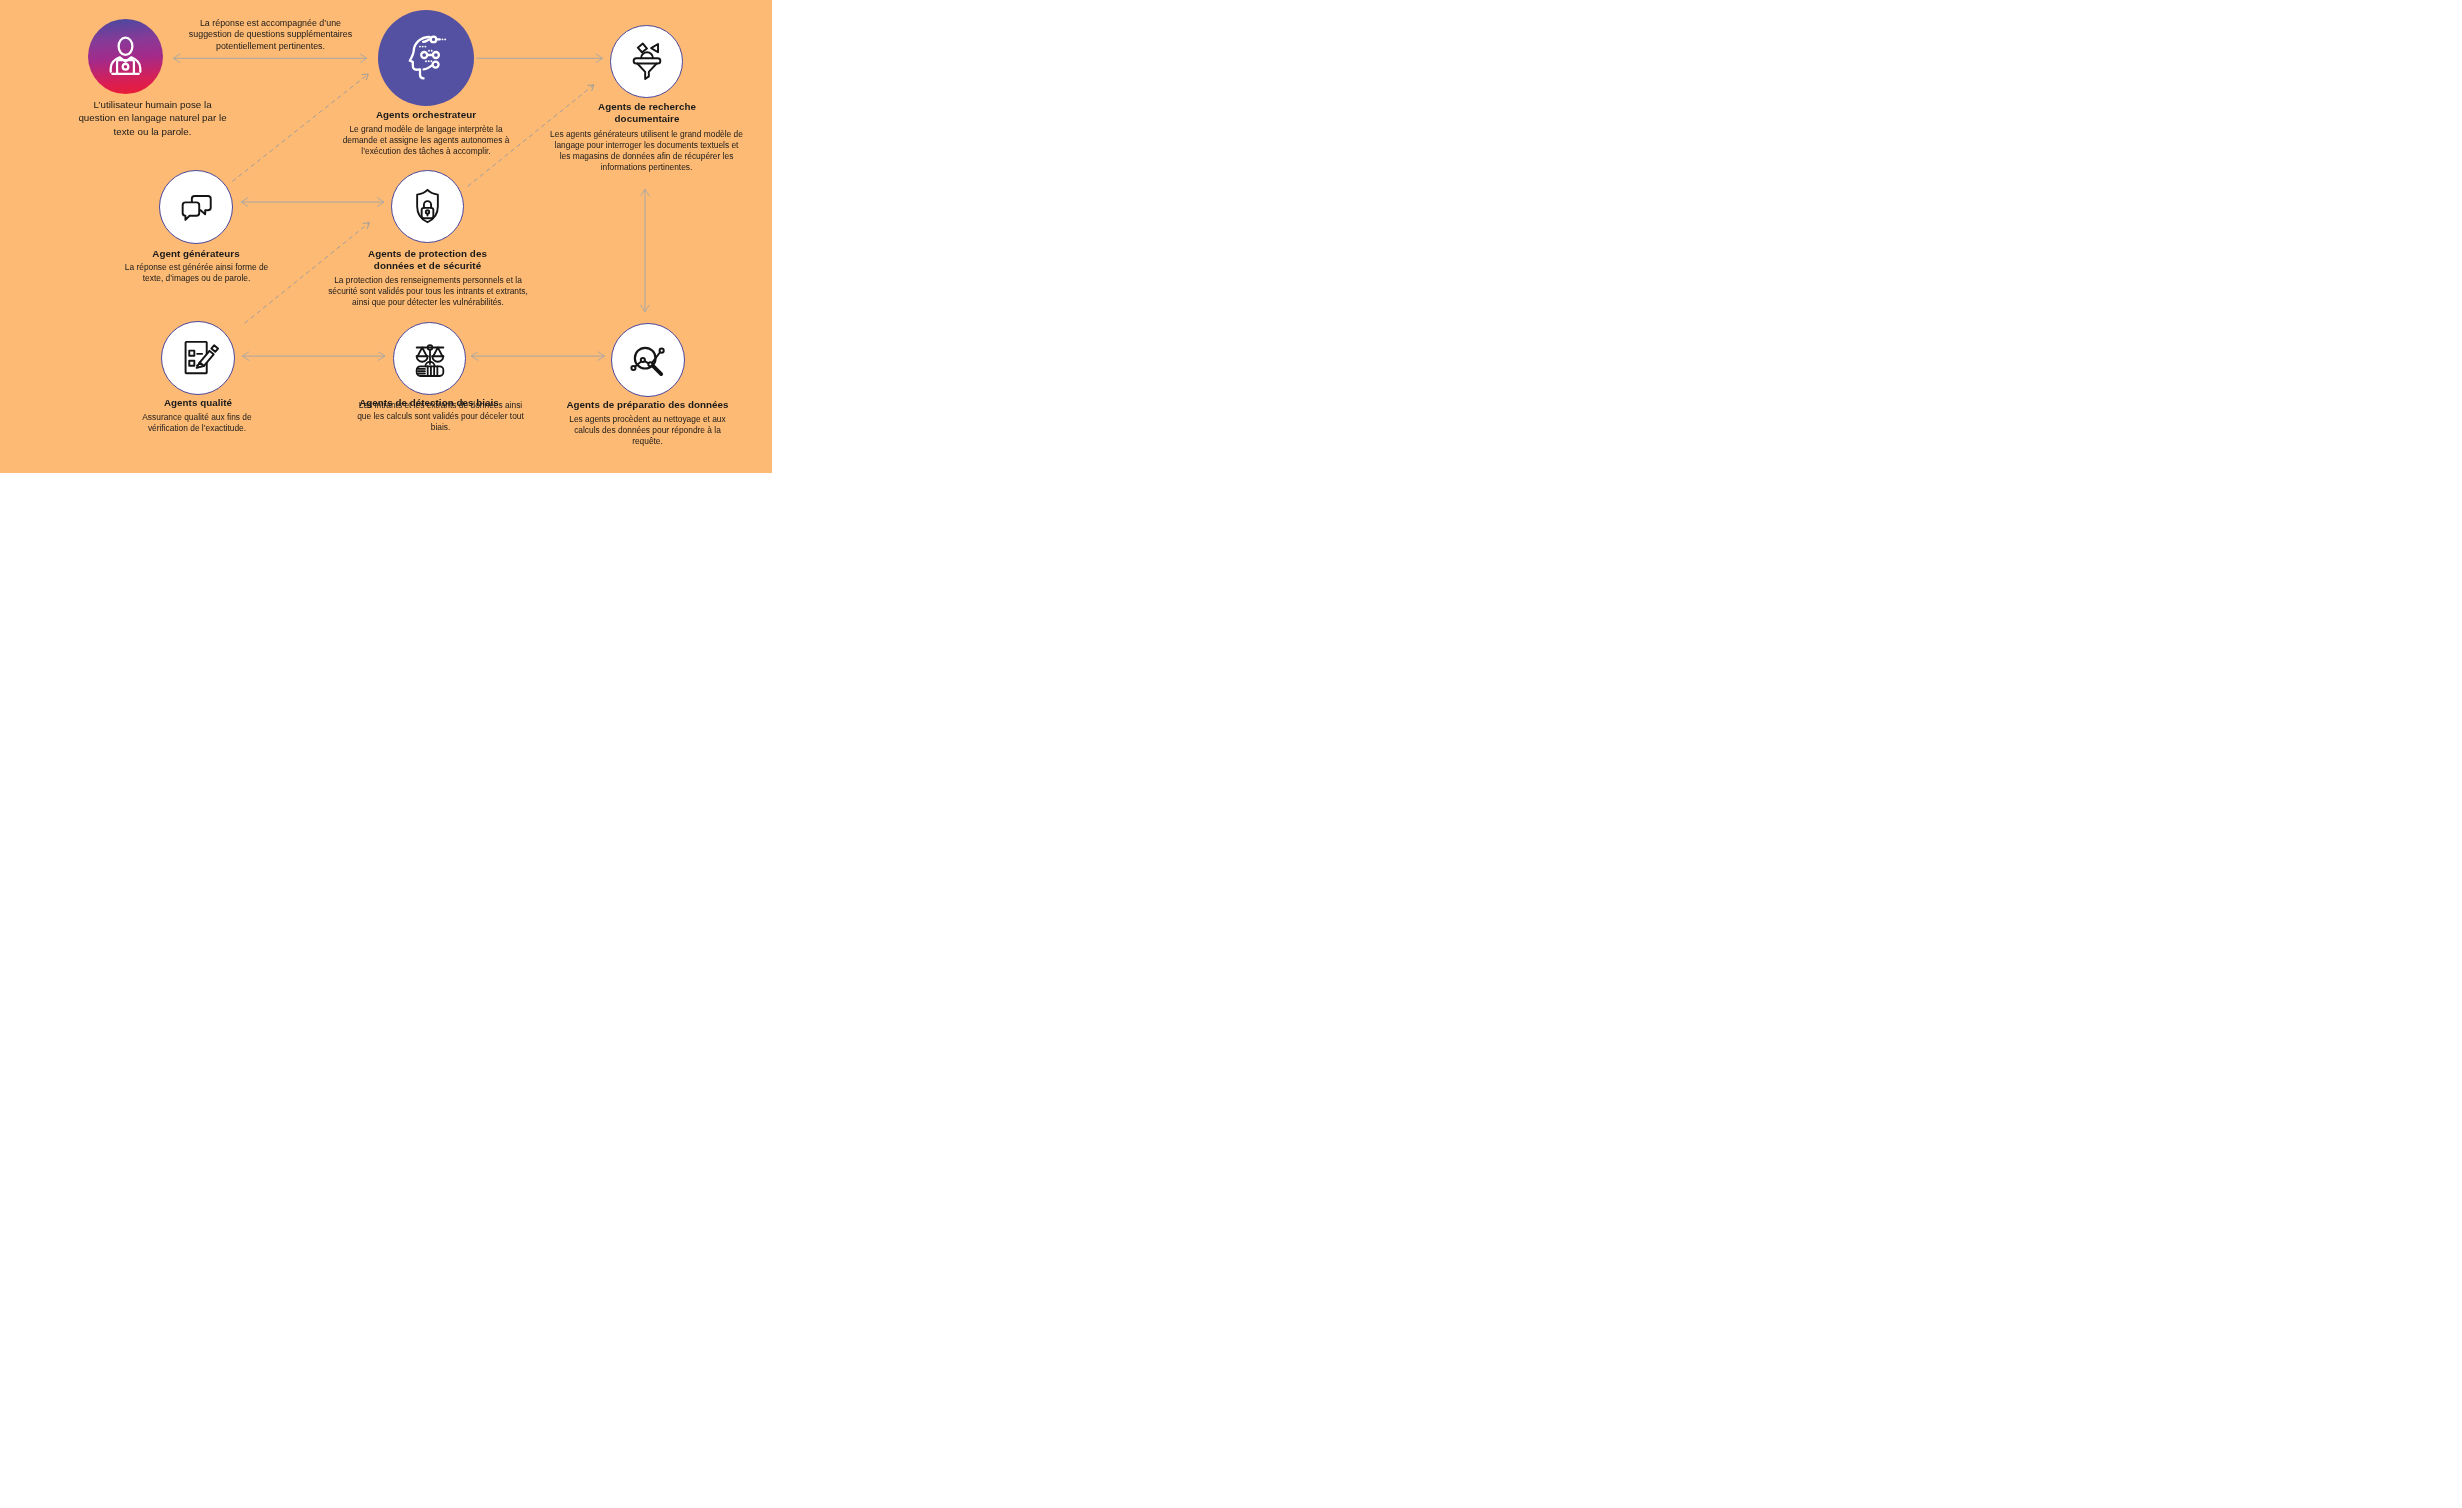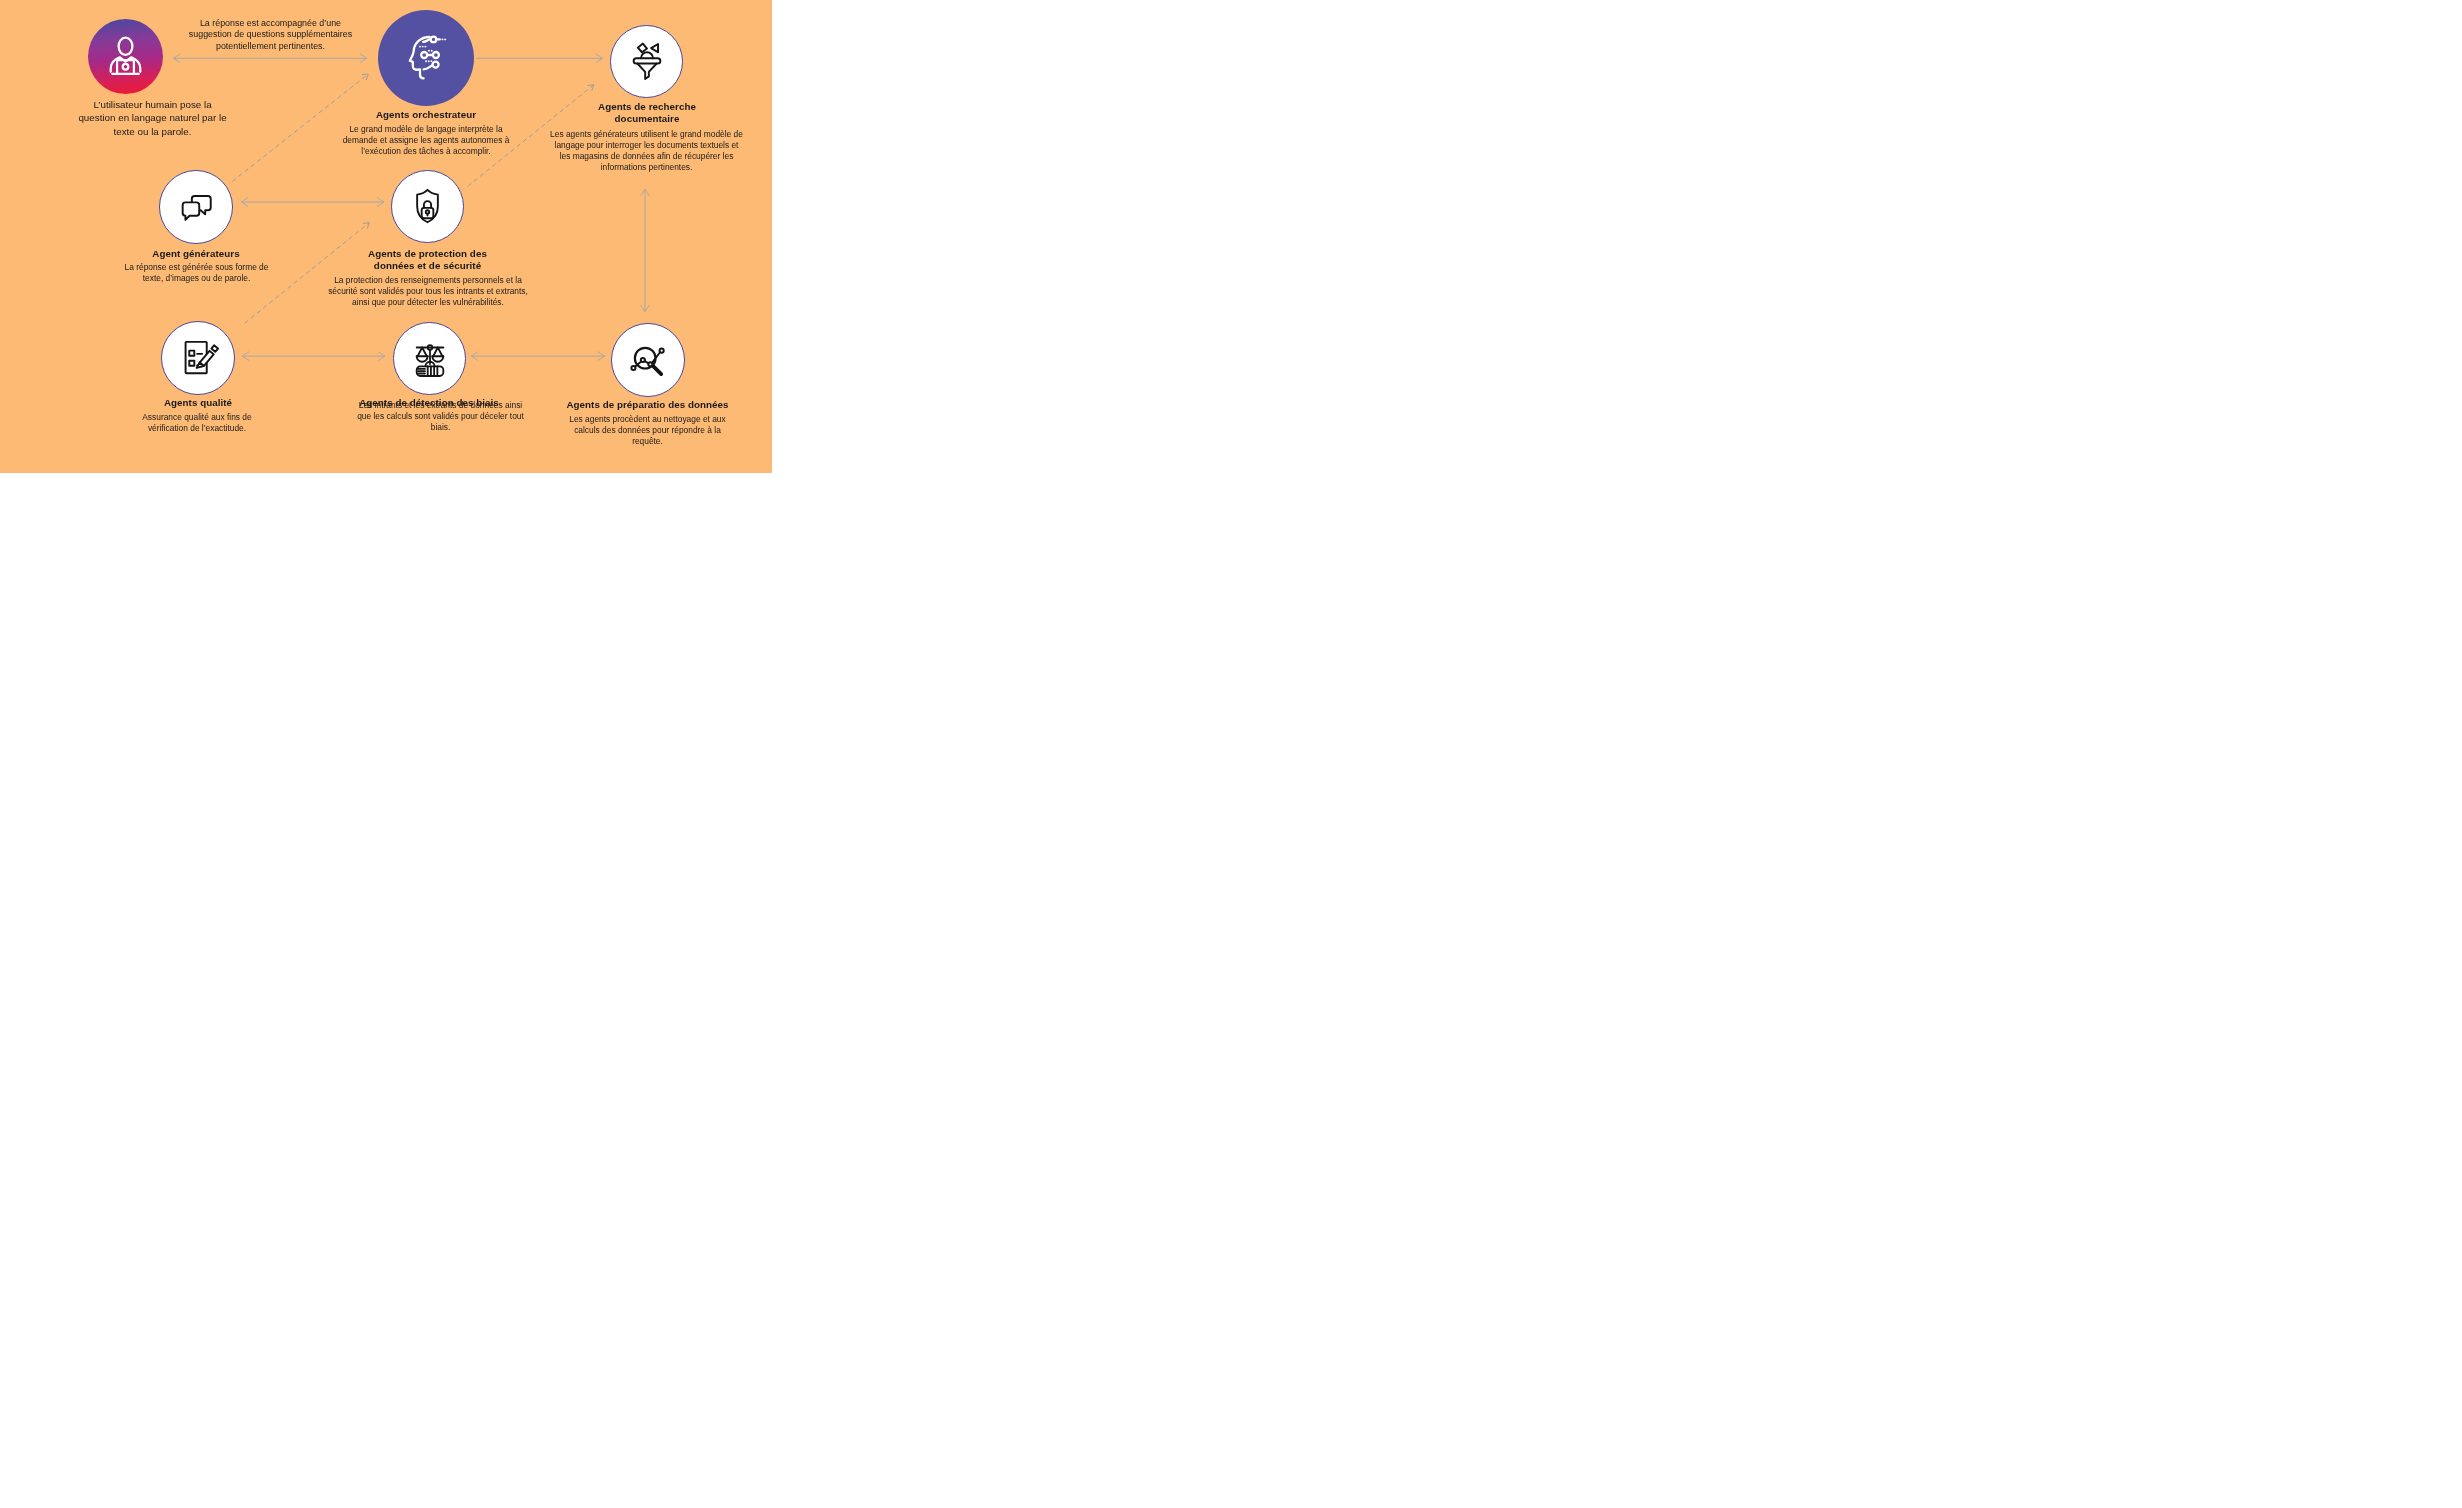--- a/index.html
+++ b/index.html
@@ -94,21 +94,21 @@
   <div class="label title" style="left:588px;top:101px;width:118px;">Agents de recherche documentaire</div>
   <div class="label desc" style="left:549px;top:129px;width:195px;">Les agents générateurs utilisent le grand modèle de langage pour interroger les documents textuels et les magasins de données afin de récupérer les informations pertinentes.</div>
 
   <div class="node outlined" style="left:159px;top:170px;width:74px;height:74px;">
     <svg class="icon" width="46" height="46" viewBox="0 0 100 100" fill="none" stroke="#141414" stroke-width="4.2" stroke-linecap="round" stroke-linejoin="round">
       <path d="M47,26 h29 a6,6 0 0 1 6,6 v19 a6,6 0 0 1 -6,6 h-6 v9 l-10,-9 h-13 a6,6 0 0 1 -6,-6 v-19 a6,6 0 0 1 6,-6 z" fill="#ffffff"></path>
       <path d="M27,40 h24 a6,6 0 0 1 6,6 v17 a6,6 0 0 1 -6,6 h-15 l-9,9 v-9 a6,6 0 0 1 -6,-6 v-17 a6,6 0 0 1 6,-6 z" fill="#ffffff"></path>
     </svg>
   </div>
   <div class="label title" style="left:122px;top:248px;width:148px;">Agent générateurs</div>
-  <div class="label desc" style="left:120px;top:262px;width:153px;">La réponse est générée sous forme de texte, d’images ou de parole.</div>
+  <div class="label desc" style="left:120px;top:262px;width:153px;">La réponse est générée ainsi forme de texte, d’images ou de parole.</div>
 
   <div class="node outlined" style="left:391px;top:170px;width:73px;height:73px;">
     <svg class="icon" width="45" height="45" viewBox="0 0 100 100" fill="none" stroke="#141414" stroke-width="4.2" stroke-linecap="round" stroke-linejoin="round">
       <path d="M50,13 C45,18.5 36,22.3 27,23.5 L27,50 C27,67 37,79 50,85 C63,79 73,67 73,50 L73,23.5 C64,22.3 55,18.5 50,13 Z"></path>
       <path d="M42,53 v-7 a8,8 0 0 1 16,0 v7"></path>
       <rect x="37" y="53" width="26" height="23" rx="5"></rect>
       <circle cx="50" cy="62" r="3.8"></circle>
       <line x1="50" y1="65.8" x2="50" y2="70"></line>
     </svg>
   </div>

